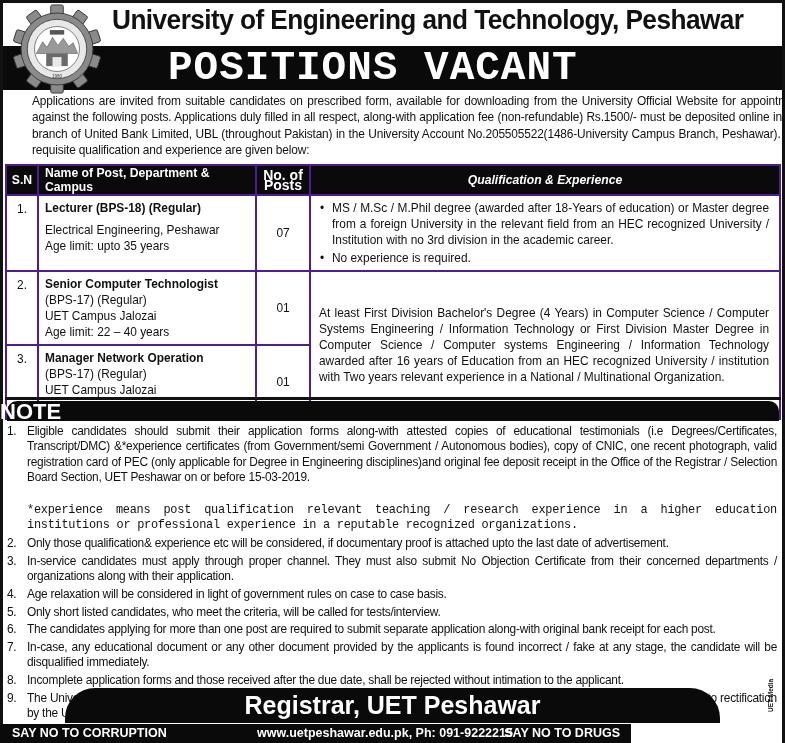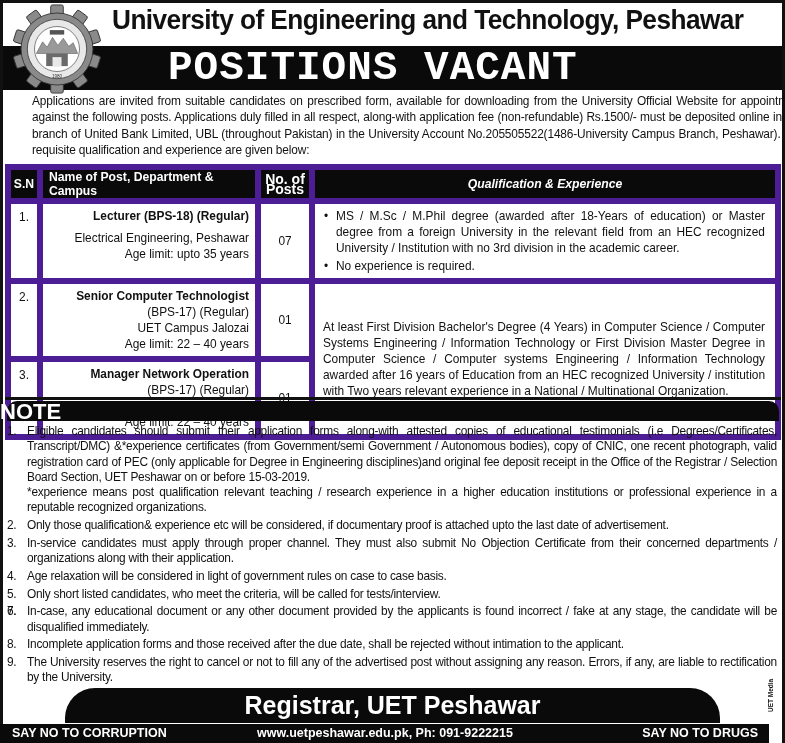--- a/index.html
+++ b/index.html
@@ -13,56 +13,56 @@
   .uni-title { position: absolute; left: 112px; top: 3px; font-size: 28.5px; font-weight: bold; letter-spacing: -0.6px; color: #111; white-space: nowrap; transform: scaleX(0.92); transform-origin: left top; }
   .title-bar { position: absolute; left: 3px; top: 46px; width: 779px; height: 44px; background: #0a0a0a; }
   .positions-vacant { position: absolute; left: 168px; top: 45px; font-size: 41px; font-weight: bold; color: #fff; letter-spacing: 1px; white-space: nowrap; font-family: Liberation Mono, monospace; }
   .logo { position: absolute; left: 12px; top: 4px; width: 90px; height: 90px; }
 
   
   .intro { position: absolute; left: 7px; top: 93px; width: 772px; font-size: 11.9px; line-height: 16.3px; text-align: justify; letter-spacing: -0.15px; margin-left: 25px; }
 
   
   .tbl { position: absolute; left: 5px; top: 164px; width: 776px; border-collapse: collapse; }
-  .tbl td, .tbl th { border: 6px solid #4c1d95; vertical-align: middle; }
+  .tbl td, .tbl th { border: 2px solid #4c1d95; vertical-align: middle; }
   .tbl th { background: #0a0a0a; color: #fff; font-weight: bold; height: 22px; font-size: 12.2px; }
   .tbl th.sn { width: 32px; }
   .tbl th.name { width: 218px; text-align: left; padding-left: 6px; }
   .tbl th.posts { width: 54px; font-size: 14px; line-height: 10px; }
   .tbl th.qual { text-align: center; font-style: italic; }
   .tbl td { font-size: 11.9px; line-height: 16px; }
   .tbl td.sn { text-align: center; vertical-align: top; padding-top: 5px; }
-  .tbl td.name { padding: 4px 6px; vertical-align: top; text-align: right; }
+  .tbl td.name { padding: 4px 6px; vertical-align: top; }
   .tbl td.posts { text-align: center; }
   .tbl td.qual { padding: 2px 10px 2px 8px; text-align: justify; }
   .post-title { font-weight: bold; }
   .r1 td { height: 71px; }
   .r2 td { height: 69px; }
   .r3 td { height: 71px; }
   .bullets { list-style: none; }
   .bullets li { position: relative; padding-left: 13px; margin: 2px 0; }
   .bullets li::before { content: "\2022"; position: absolute; left: 1px; top: 0; }
   .gap { height: 6px; }
   .tbl-bottom { position: absolute; left: 5px; top: 397px; width: 776px; height: 3px; background: #111; }
 
   
   .note-bar { position: absolute; left: 7px; top: 401px; width: 772px; height: 20px; background: #0a0a0a; border-radius: 10px 10px 0 0; }
   .note-label { position: absolute; left: 0; top: 399px; color: #fff; font-size: 22px; font-weight: bold; }
   .notes { position: absolute; left: 7px; top: 424px; width: 770px; list-style: none; font-size: 11.9px; line-height: 15.3px; letter-spacing: -0.25px; }
   .notes li { position: relative; padding-left: 20px; text-align: justify; margin-bottom: 2.4px; }
   .notes li .num { position: absolute; left: 0; top: 0; }
-  .notes .sub { display: block; margin-top: 0; }
+  .notes .sub { display: block; margin-top: 18px; font-family: Liberation Mono, monospace; }
 
   
   .registrar-bar { position: absolute; left: 65px; top: 688px; width: 655px; height: 35px; background: #0a0a0a; border-radius: 30px 30px 0 0; }
   .registrar-text { position: absolute; left: 0; top: 688px; width: 785px; text-align: center; color: #fff; font-size: 25px; font-weight: bold; line-height: 35px; }
   .media { position: absolute; left: 767px; top: 712px; font-size: 6.5px; font-weight: bold; transform: rotate(-90deg); transform-origin: left top; white-space: nowrap; }
 
   
-  .footer { position: absolute; left: 0; top: 724px; width: 769px; height: 19px; background: #0a0a0a; color: #fff; font-size: 12.5px; font-weight: bold; }
+  .footer { position: absolute; left: 0; top: 724px; width: 631px; height: 19px; background: #0a0a0a; color: #fff; font-size: 12.5px; font-weight: bold; }
   .footer span { position: absolute; top: 2px; }
   .f-left { left: 12px; }
   .f-center { left: 257px; }
   .f-right { right: 11px; }
 </style>
 </head>
 <body>
 
 <div class="frame"></div>
 
@@ -171,20 +171,21 @@
   <li>
     <span class="num">4.</span>
     <span>Age relaxation will be considered in light of government rules on case to case basis.</span>
   </li>
   <li>
     <span class="num">5.</span>
     <span>Only short listed candidates, who meet the criteria, will be called for tests/interview.</span>
   </li>
   <li>
     <span class="num">6.</span>
+    <span>The candidates applying for more than one post are required to submit separate application along-with original bank receipt for each post.</span>
   </li>
   <li>
     <span class="num">7.</span>
     <span>In-case, any educational document or any other document provided by the applicants is found incorrect / fake at any stage, the candidate will be disqualified immediately.</span>
   </li>
   <li>
     <span class="num">8.</span>
     <span>Incomplete application forms and those received after the due date, shall be rejected without intimation to the applicant.</span>
   </li>
   <li>

